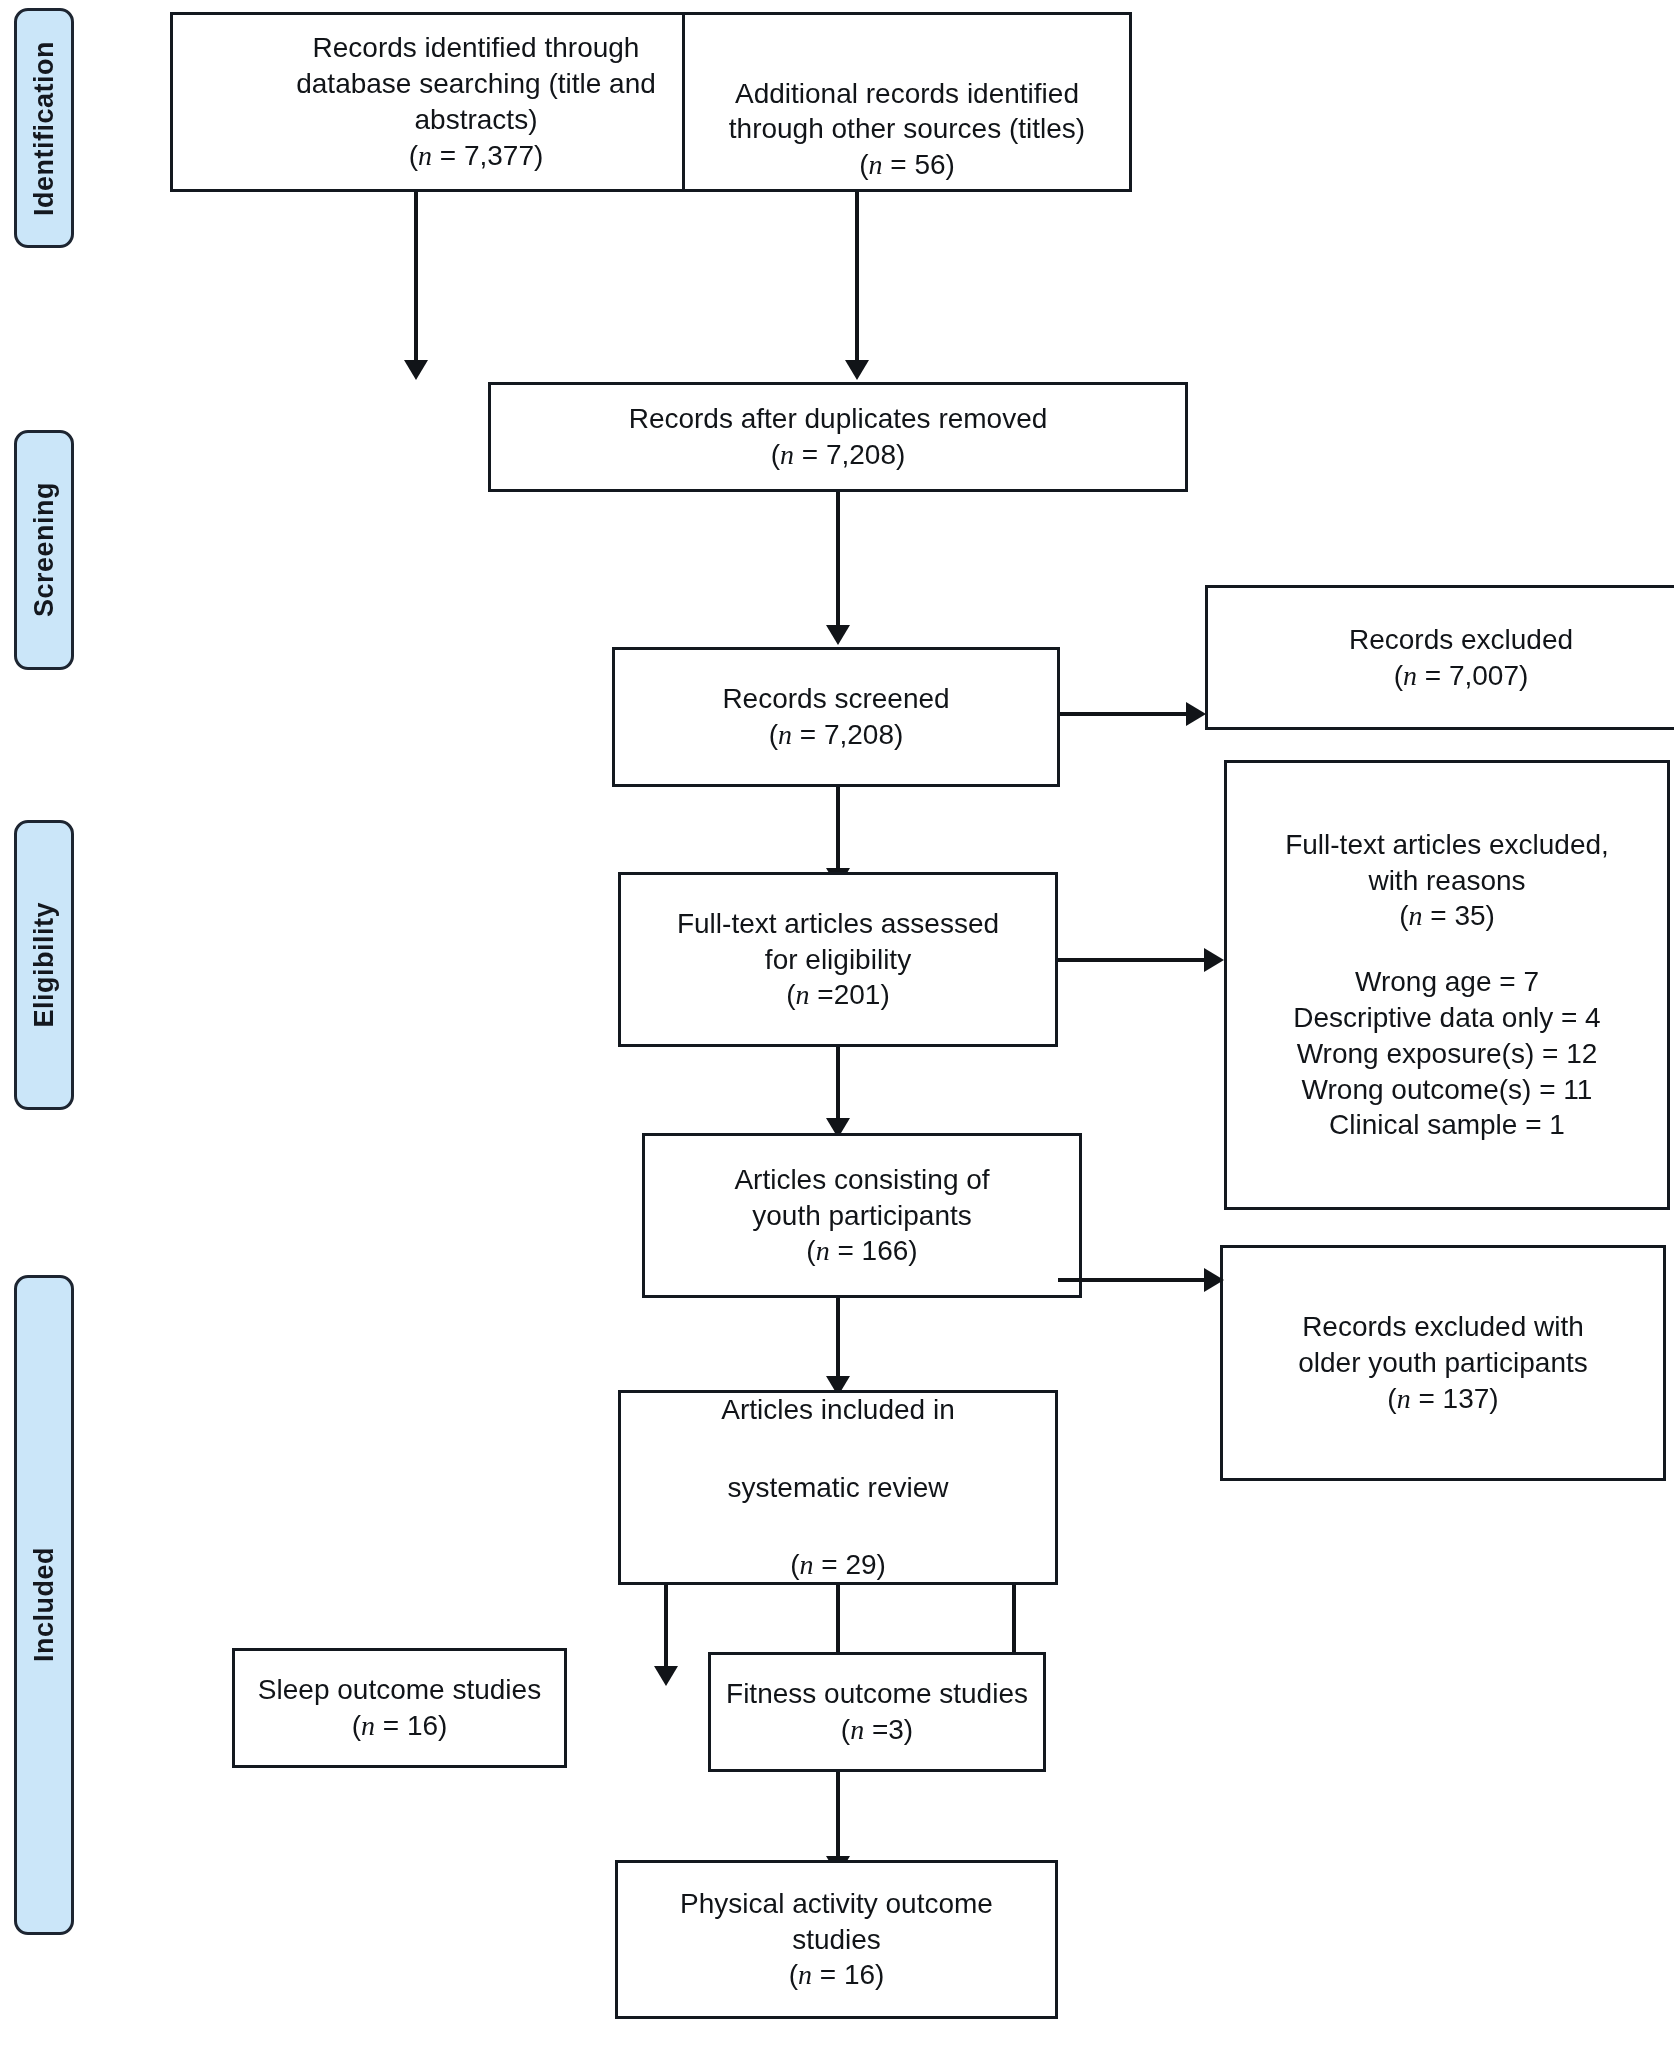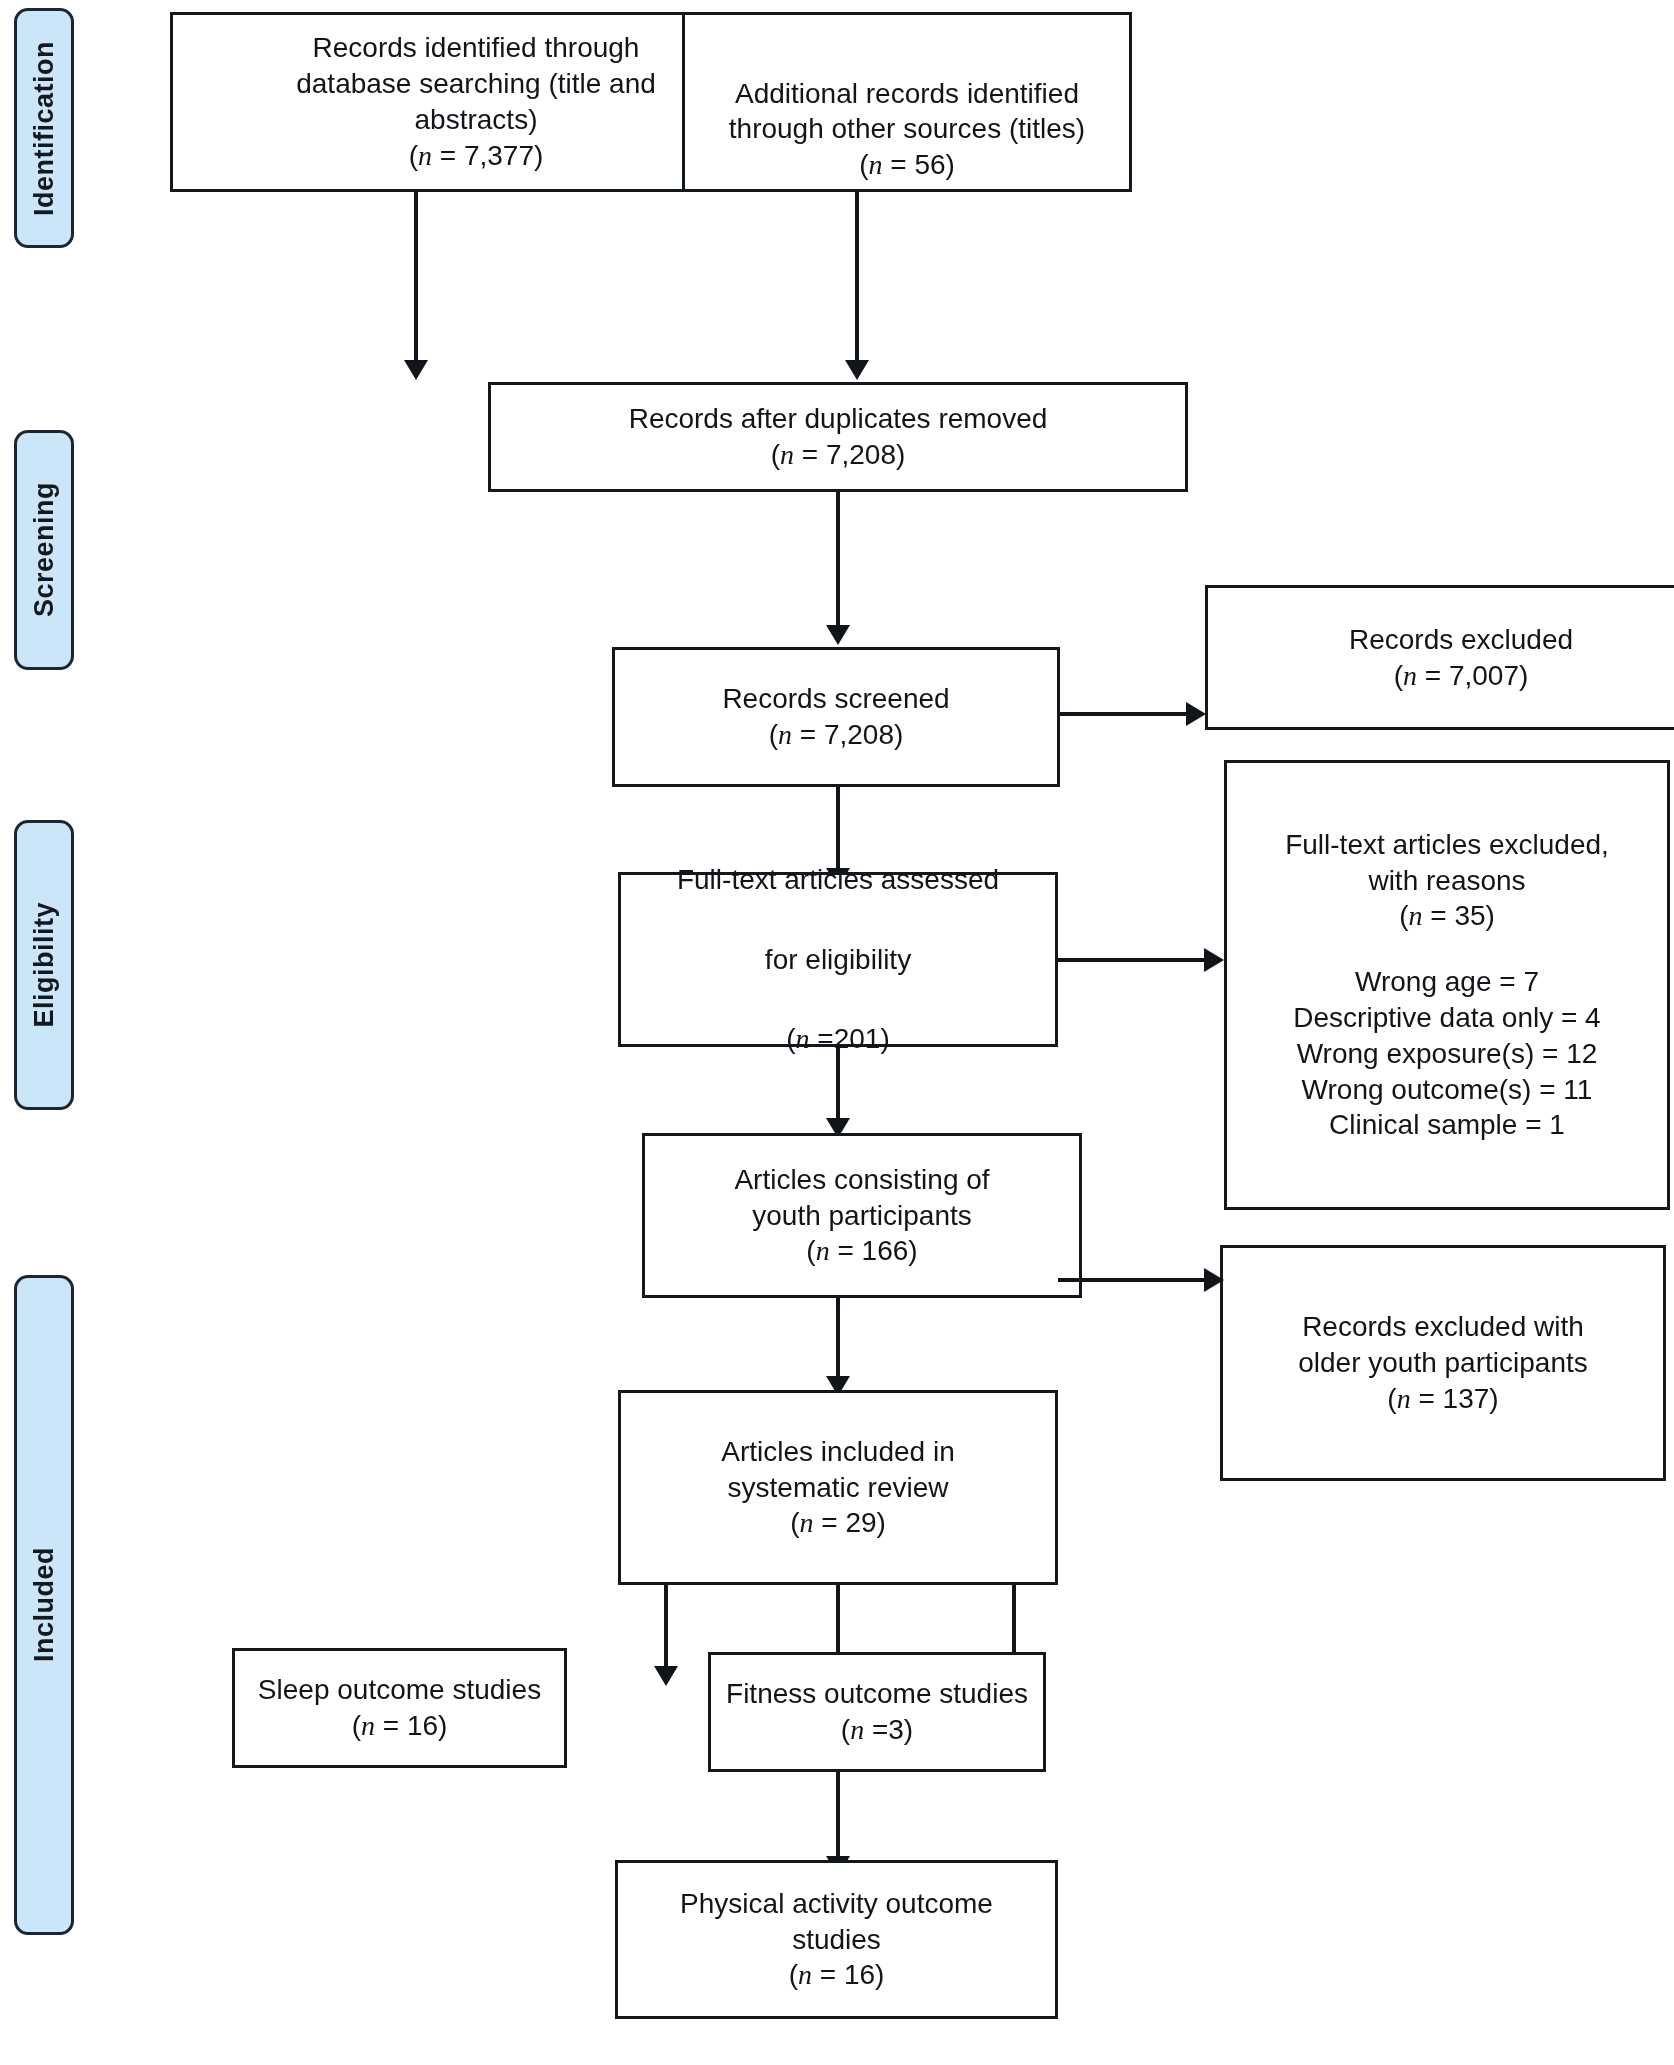--- a/index.html
+++ b/index.html
@@ -143,21 +143,21 @@
     <span class="ln">Records excluded</span>
     <span class="ln"><span>(</span><em class="n">n</em><span> = 7,007)</span></span>
   </div>
 
   <div class="hline" style="left:1060px; top:712px; width:128px;"></div>
   <div class="arrow-right" style="left:1186px; top:702px;"></div>
 
   <div class="vline" style="left:836px; top:787px; height:85px;"></div>
   <div class="arrow-down" style="left:826px; top:868px;"></div>
 
-  <div class="node" style="left:618px; top:872px; width:440px; height:175px;gap:44px;">
+  <div class="node" style="left:618px; top:872px; width:440px; height:175px;">
     <span class="ln">Full-text articles assessed</span>
     <span class="ln">for eligibility</span>
     <span class="ln"><span>(</span><em class="n">n</em><span> =201)</span></span>
   </div>
 
   <div class="node" style="left:1224px; top:760px; width:446px; height:450px;">
     <span class="ln">Full-text articles excluded,</span>
     <span class="ln">with reasons</span>
     <span class="ln"><span>(</span><em class="n">n</em><span> = 35)</span></span>
     <span class="gap"></span>
@@ -185,21 +185,21 @@
     <span class="ln">older youth participants</span>
     <span class="ln"><span>(</span><em class="n">n</em><span> = 137)</span></span>
   </div>
 
   <div class="hline" style="left:1058px; top:1278px; width:148px;"></div>
   <div class="arrow-right" style="left:1204px; top:1268px;"></div>
 
   <div class="vline" style="left:836px; top:1298px; height:82px;"></div>
   <div class="arrow-down" style="left:826px; top:1376px;"></div>
 
-  <div class="node" style="left:618px; top:1390px; width:440px; height:195px;">
+  <div class="node" style="left:618px; top:1390px; width:440px; height:195px;gap:42px;">
     <span class="ln">Articles included in</span>
     <span class="ln">systematic review</span>
     <span class="ln"><span>(</span><em class="n">n</em><span> = 29)</span></span>
   </div>
 
   <div class="vline" style="left:664px; top:1585px; height:85px;"></div>
   <div class="arrow-down" style="left:654px; top:1666px;"></div>
 
   <div class="vline" style="left:1012px; top:1585px; height:85px;"></div>
   <div class="arrow-down" style="left:1002px; top:1666px;"></div>

